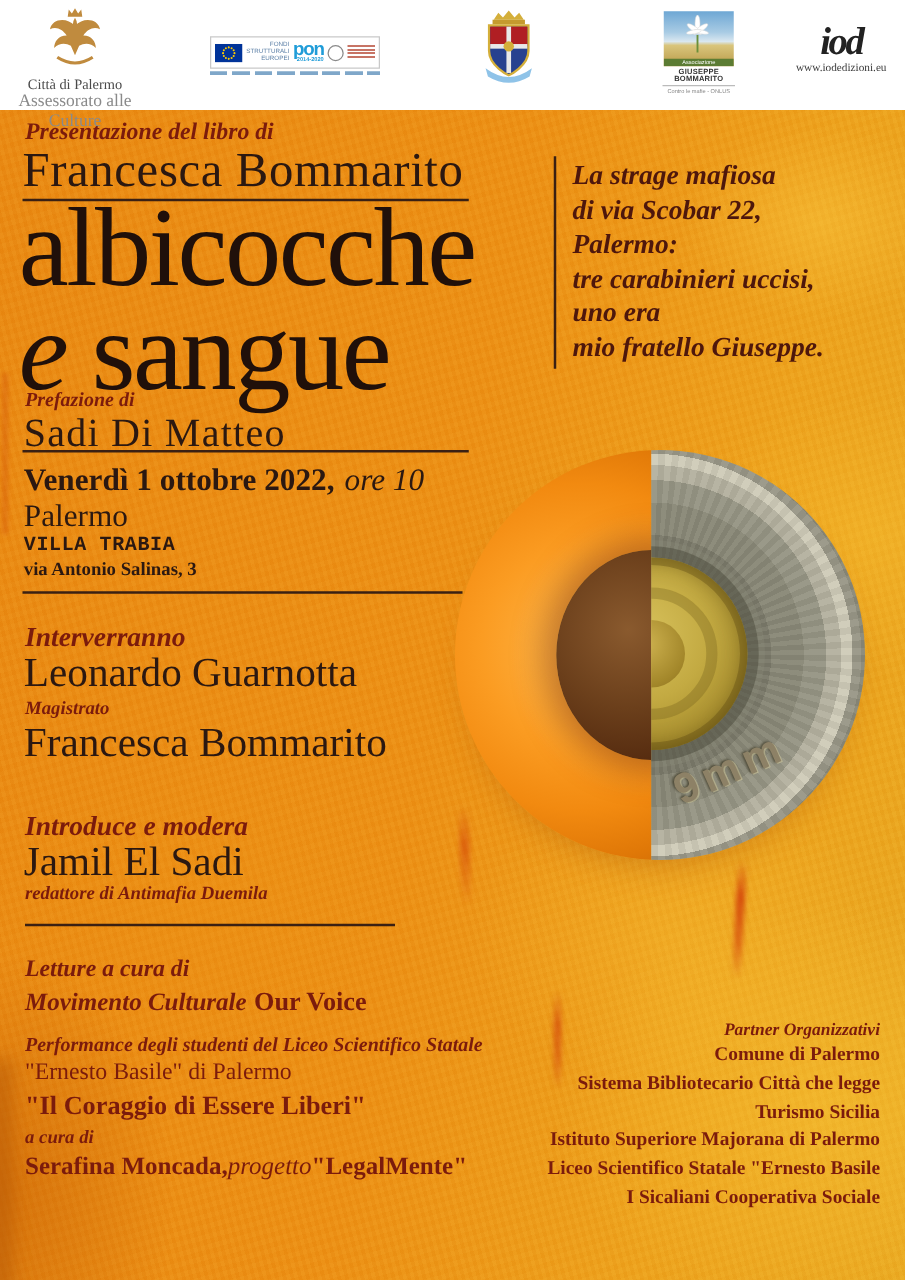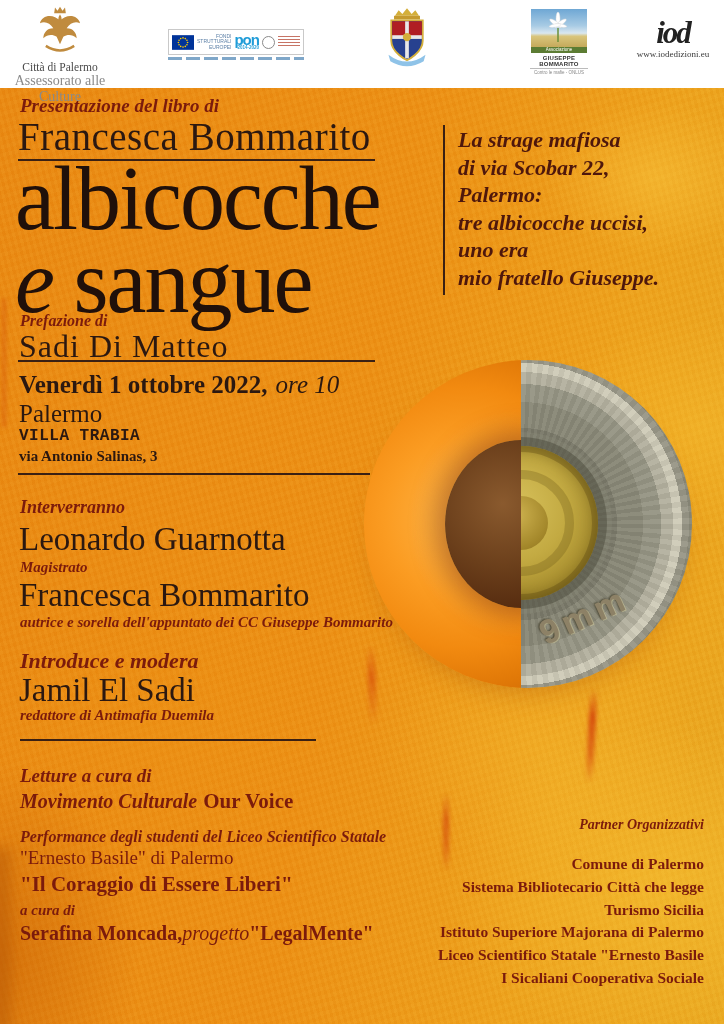--- a/index.html
+++ b/index.html
@@ -82,21 +82,21 @@
 
   .preflabel{left:20px;top:224px;font-size:16px;font-weight:bold;font-style:italic;}
   .prefname{left:19px;top:240px;font-size:32px;letter-spacing:1px;}
 
   .dateline{left:19px;top:283px;font-size:25px;font-weight:bold;}
   .dateline .oretime{font-weight:normal;font-style:italic;margin-left:8px;}
   .city{left:19px;top:312px;font-size:25px;}
   .venue{left:19px;top:339px;font-size:16px;font-weight:bold;letter-spacing:.5px;font-family:Liberation Mono, monospace;}
   .address{left:19px;top:360px;font-size:15px;font-weight:bold;}
 
-  .interv{left:20px;top:409px;font-size:18px;font-weight:bold;font-style:italic;}
+  .interv{left:20px;top:409px;font-size:22px;font-weight:bold;font-style:italic;}
   .s1name{left:19px;top:433px;font-size:33px;}
   .s1role{left:20px;top:471px;font-size:15px;font-weight:bold;font-style:italic;}
   .s2name{left:19px;top:489px;font-size:33px;}
   .s2role{left:20px;top:526px;font-size:15px;font-weight:bold;font-style:italic;}
   .modlabel{left:20px;top:560px;font-size:22px;font-weight:bold;font-style:italic;}
   .mname{left:19px;top:584px;font-size:33px;}
   .mrole{left:20px;top:619px;font-size:15px;font-weight:bold;font-style:italic;}
 
   .letture{left:20px;top:677px;font-size:19px;font-weight:bold;font-style:italic;}
   .lettgrp{left:20px;top:701px;font-size:20px;font-style:italic;font-weight:bold;}
@@ -105,21 +105,21 @@
   .perf2{left:20px;top:759px;font-size:19px;}
   .perf3{left:20px;top:784px;font-size:21px;font-weight:bold;}
   .acura{left:20px;top:814px;font-size:15px;font-weight:bold;font-style:italic;}
   .curator{left:20px;top:834px;font-size:20px;font-weight:bold;}
   .curator .cur-it{font-style:italic;font-weight:normal;margin:0 0;}
 
   .quote{left:458px;top:38px;width:250px;font-size:22px;line-height:1.25;
          font-weight:bold;font-style:italic;color:#4e170c;white-space:normal;}
 
   .partners{right:20px;top:729px;text-align:right;color:#7b1b0c;z-index:4;position:absolute;}
-  .part-label{font-size:14px;font-weight:bold;font-style:italic;margin-bottom:20px;}
+  .part-label{font-size:14px;font-weight:bold;font-style:italic;margin-bottom:0;}
   .part-item{font-size:15.5px;font-weight:bold;line-height:1.47;}
 
   
   .circle{left:364px;top:272px;width:328px;height:328px;border-radius:50%;overflow:hidden;z-index:2;
           box-shadow:0 16px 28px -14px rgba(150,60,0,.35);}
   .half{position:absolute;top:0;height:328px;overflow:hidden;}
   .apricot{left:0;width:157px;
     background:radial-gradient(circle at 64% 48%, #ffb649 0%, #fb9c22 40%, #f28a10 66%, #e07807 86%, #cd6a05 100%);}
   .apricot::before{content:"";position:absolute;inset:0;
     background:radial-gradient(circle at 100% 50%, rgba(255,216,130,.55) 0 18%, rgba(255,200,100,.25) 32%, transparent 50%);}
@@ -260,40 +260,39 @@
     <div class="txt author" style="position:absolute">Francesca Bommarito</div>
     <div class="booktitle">
       <div>albicocche</div>
       <div><span class="it-e">e</span> <span>sangue</span></div>
     </div>
 
     <div class="quote" style="position:absolute">
       <span style="display:block">La strage mafiosa</span>
       <span style="display:block">di via Scobar 22,</span>
       <span style="display:block">Palermo:</span>
-      <span style="display:block">tre albicocche uccisi,</span>
+      <span style="display:block">tre carabinieri uccisi,</span>
       <span style="display:block">uno era</span>
       <span style="display:block">mio fratello Giuseppe.</span>
     </div>
 
     <div class="txt preflabel maroon" style="position:absolute">Prefazione di</div>
     <div class="txt prefname dark" style="position:absolute">Sadi Di Matteo</div>
 
     <div class="txt dateline dark" style="position:absolute">
       <span>Venerdì 1 ottobre 2022,</span><span class="oretime">ore 10</span>
     </div>
     <div class="txt city dark" style="position:absolute">Palermo</div>
     <div class="txt venue dark" style="position:absolute">VILLA TRABIA</div>
     <div class="txt address dark" style="position:absolute">via Antonio Salinas, 3</div>
 
     <div class="txt interv maroon" style="position:absolute">Interverranno</div>
     <div class="txt s1name dark" style="position:absolute">Leonardo Guarnotta</div>
     <div class="txt s1role maroon" style="position:absolute">Magistrato</div>
     <div class="txt s2name dark" style="position:absolute">Francesca Bommarito</div>
-    <div class="txt s2role maroon" style="position:absolute">autrice e sorella dell'appuntato dei CC Giuseppe Bommarito</div>
     <div class="txt modlabel maroon" style="position:absolute">Introduce e modera</div>
     <div class="txt mname dark" style="position:absolute">Jamil El Sadi</div>
     <div class="txt mrole maroon" style="position:absolute">redattore di Antimafia Duemila</div>
 
     <div class="txt letture maroon" style="position:absolute">Letture a cura di</div>
     <div class="txt lettgrp maroon" style="position:absolute">
       <span>Movimento Culturale</span><span class="grpbold">Our Voice</span>
     </div>
     <div class="txt perf1 maroon" style="position:absolute">Performance degli studenti del Liceo Scientifico Statale</div>
     <div class="txt perf2 maroon" style="position:absolute">"Ernesto Basile" di Palermo</div>

